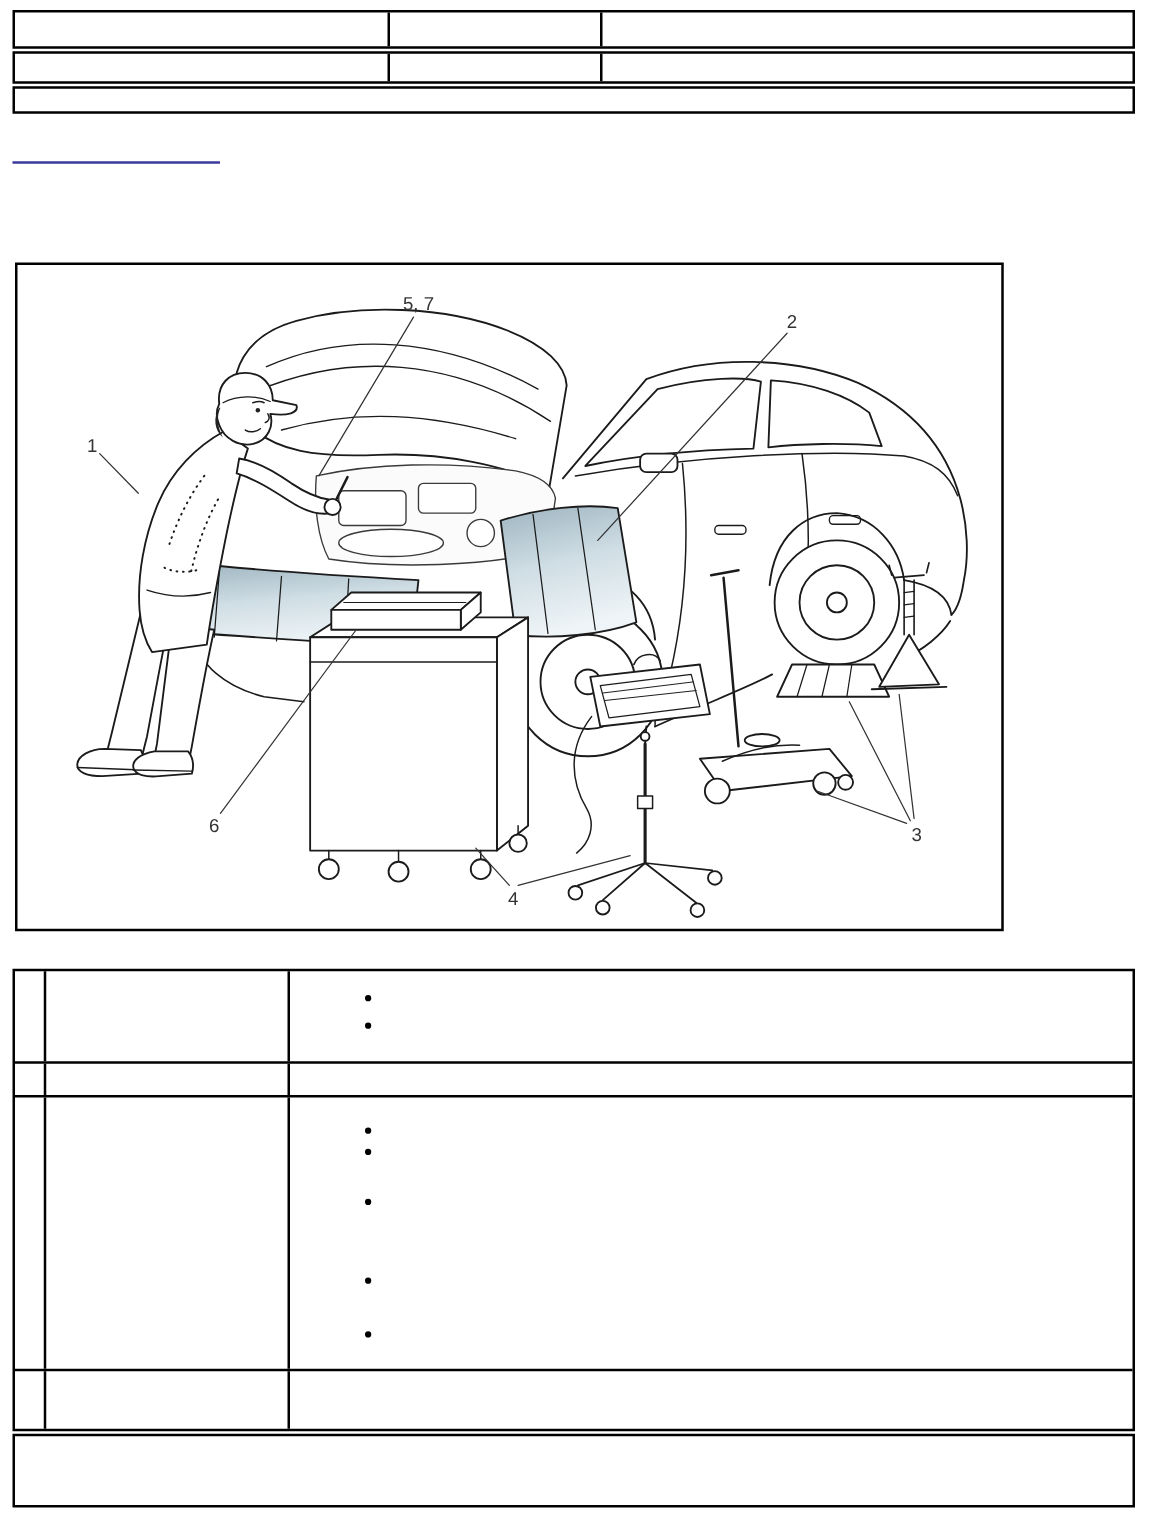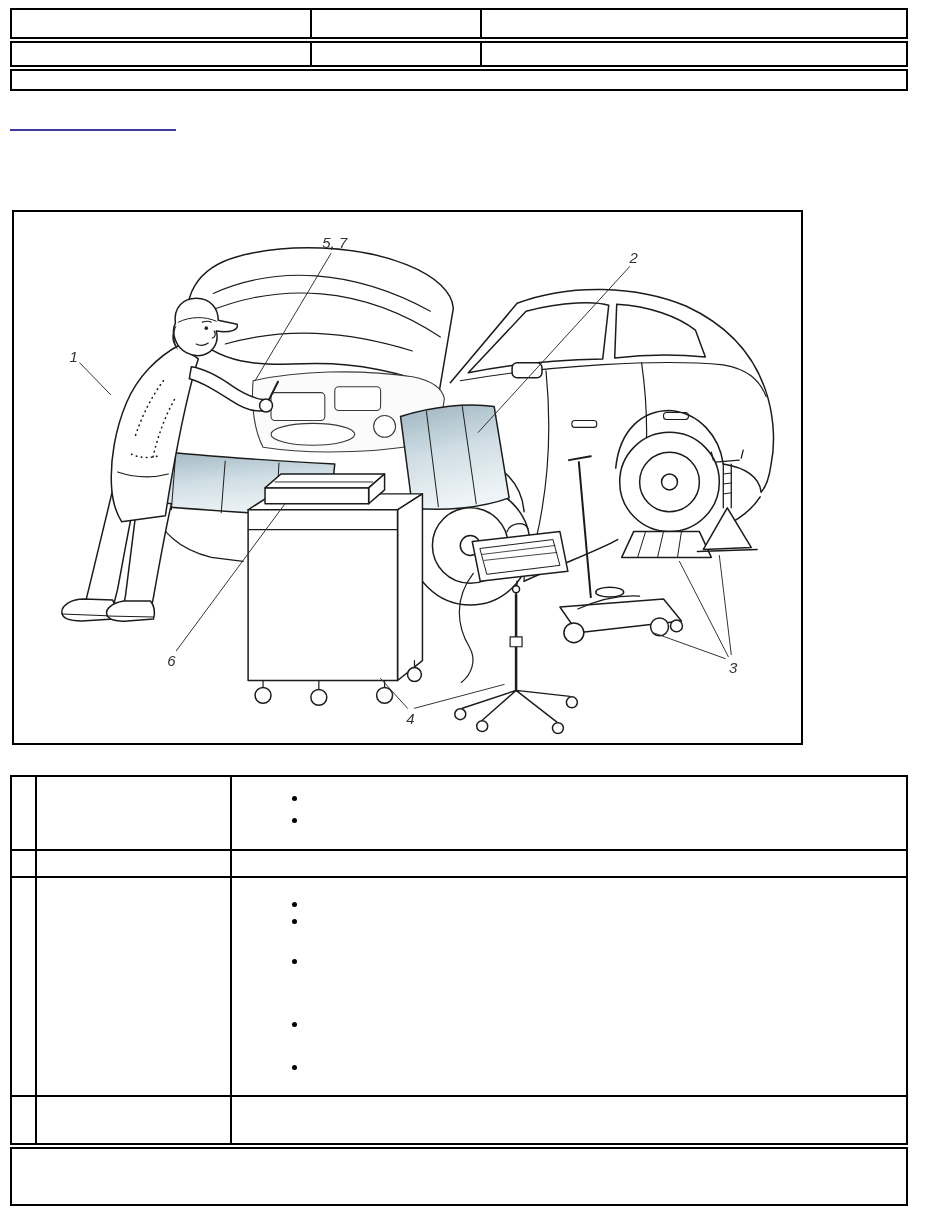--- a/index.html
+++ b/index.html
@@ -1,21 +1,21 @@
 <!DOCTYPE html>
 <html><head>
 <meta charset="utf-8">
 <style>
   * { margin:0; padding:0; box-sizing:border-box; }
   html,body { background:#fff; }
   body {
     width:935px; height:1210px; position:relative; overflow:hidden;
     font-family:"Liberation Sans", sans-serif; color:#000;
   }
-  .abs { position:absolute;font-style:italic; }
+  .abs { position:absolute; }
   
   .tbl { border:2px solid #000; display:flex; background:#fff; }
   .tbl .cell { border-right:2px solid #000; height:100%; font-size:12px; padding:2px 4px; overflow:hidden; }
   .tbl .cell:last-child { border-right:none; }
   
   .jump-link {
     display:block; text-decoration:none;
     border-bottom:2px solid #3b3b9c; color:#3b3b9c; font-size:13px; line-height:14px;
   }
   

